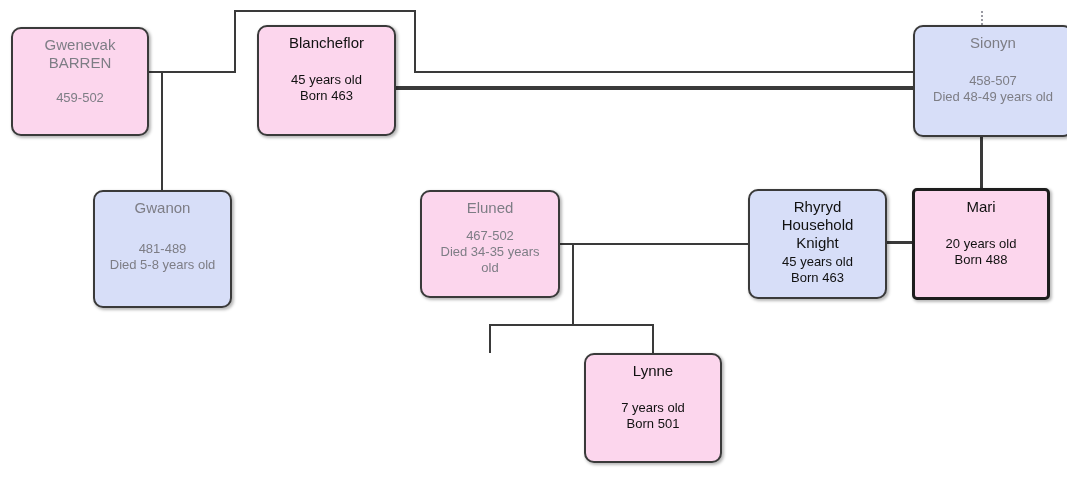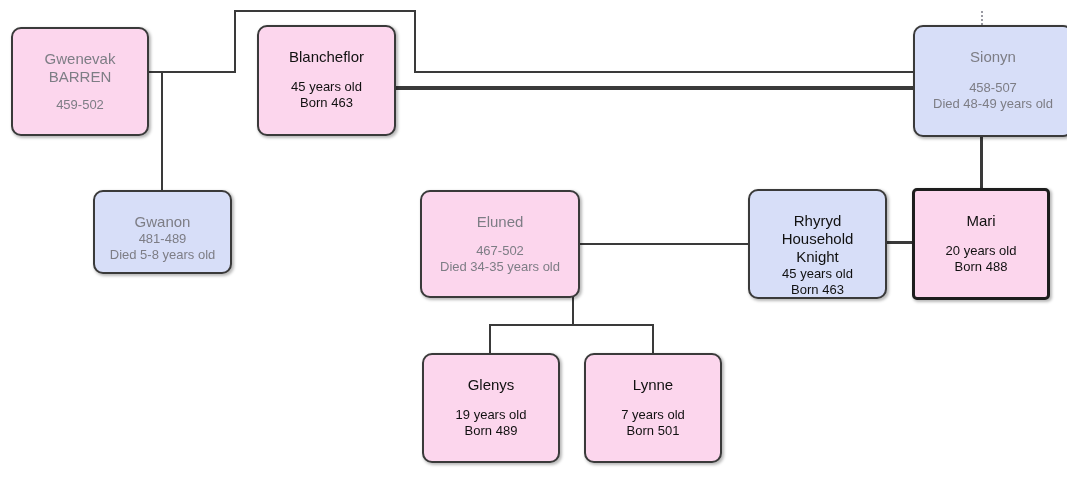--- a/index.html
+++ b/index.html
@@ -13,21 +13,21 @@
   }
   html,body{margin:0;padding:0;background:var(--bg);}
   #canvas{
     position:relative;width:1067px;height:487px;background:var(--bg);
     font-family:"Liberation Sans",sans-serif;overflow:hidden;
   }
   .person{
     position:absolute;box-sizing:border-box;
     border:2px solid var(--border);border-radius:10px;
     display:flex;flex-direction:column;text-align:center;
-    padding:21px 10px 8px;
+    padding:7px 10px 8px;
     box-shadow:1.5px 1.5px 3px rgba(0,0,0,0.28);
     color:var(--alive);cursor:pointer;
   }
   .person.female{background:var(--female);}
   .person.male{background:var(--male);}
   .person.deceased{color:var(--dead);}
   .person.focus{border-width:3.5px;border-color:#1d1d1d;border-radius:5px;}
   .pname{font-size:15px;line-height:18px;}
   .pdetails{flex:1;display:flex;flex-direction:column;justify-content:center;
     font-size:13px;line-height:16px;padding-bottom:2px;}
@@ -71,29 +71,29 @@
   </div>
 
   <div class="person male deceased" style="left:913px;top:25px;width:160px;height:112px">
     <div class="pname">Sionyn</div>
     <div class="pdetails">
       <div>458-507</div>
       <div>Died 48-49 years old</div>
     </div>
   </div>
 
-  <div class="person male deceased" style="left:93px;top:190px;width:139px;height:84px">
+  <div class="person male deceased" style="left:93px;top:190px;width:139px;height:118px">
     <div class="pname">Gwanon</div>
     <div class="pdetails">
       <div>481-489</div>
       <div>Died 5-8 years old</div>
     </div>
   </div>
 
-  <div class="person female deceased" style="left:420px;top:190px;width:160px;height:108px">
+  <div class="person female deceased" style="left:420px;top:190px;width:140px;height:108px">
     <div class="pname">Eluned</div>
     <div class="pdetails">
       <div>467-502</div>
       <div>Died 34-35 years old</div>
     </div>
   </div>
 
   <div class="person male" style="left:748px;top:189px;width:139px;height:110px">
     <div class="pname">Rhyryd Household Knight</div>
     <div class="pdetails">
@@ -103,27 +103,20 @@
   </div>
 
   <div class="person female focus" style="left:912px;top:188px;width:138px;height:112px">
     <div class="pname">Mari</div>
     <div class="pdetails">
       <div>20 years old</div>
       <div>Born 488</div>
     </div>
   </div>
 
-  <div class="person female" style="left:422px;top:353px;width:138px;height:110px">
-    <div class="pname">Glenys</div>
-    <div class="pdetails">
-      <div>19 years old</div>
-      <div>Born 489</div>
-    </div>
-  </div>
 
   <div class="person female" style="left:584px;top:353px;width:138px;height:110px">
     <div class="pname">Lynne</div>
     <div class="pdetails">
       <div>7 years old</div>
       <div>Born 501</div>
     </div>
   </div>
 
 </div>

